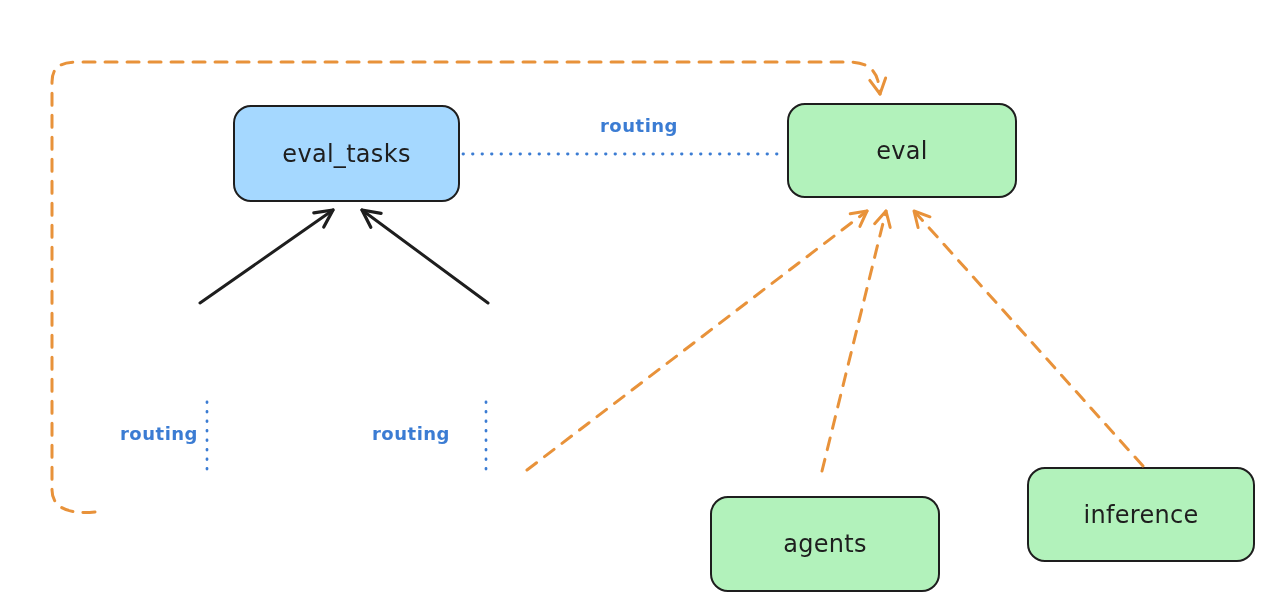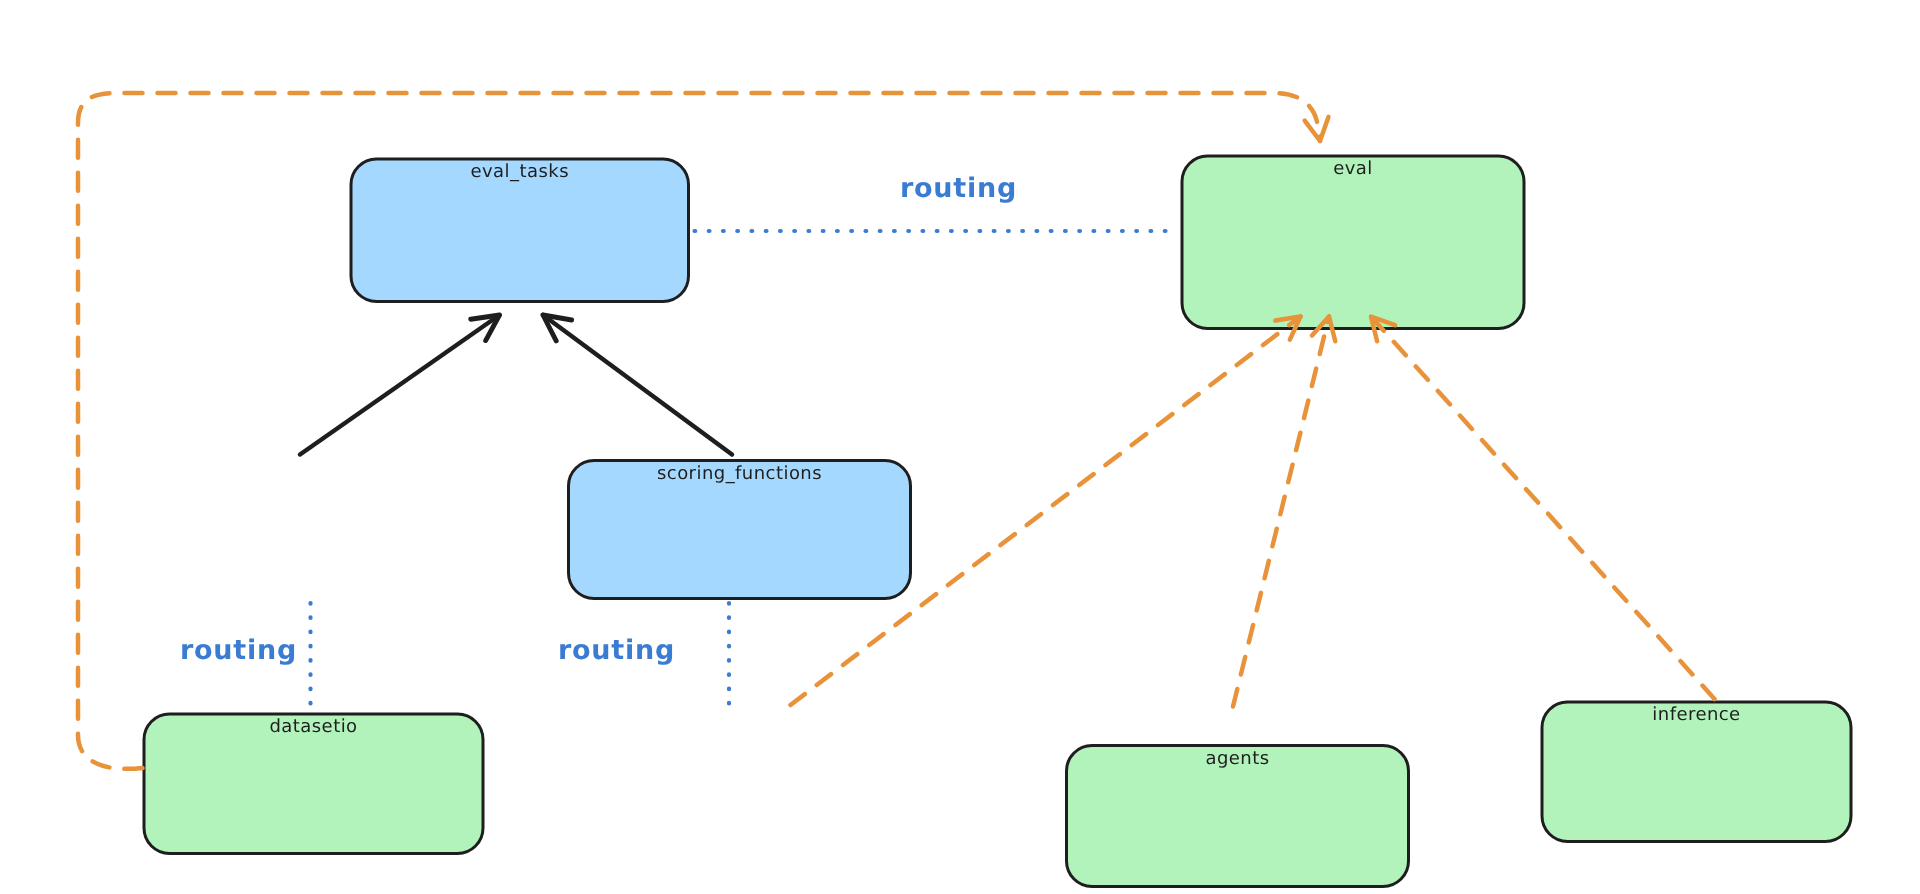--- a/index.html
+++ b/index.html
@@ -14,24 +14,24 @@
     height: 596px;
     background: #ffffff;
     overflow: hidden;
   }
   .node {
     position: absolute;
     box-sizing: border-box;
     border: 2.5px solid #1e1e1e;
     border-radius: 18px;
     display: flex;
-    align-items: flex-start;
+    align-items: center;
     justify-content: center;
     text-align: center;
-    font-size: 12px;
+    font-size: 24px;
     color: #1e1e1e;
     letter-spacing: 0.3px;
   }
   .node.blue  { background: #a5d8ff; }
   .node.green { background: #b2f2bb; }
   .node-label { pointer-events: none; }
   .edge-label {
     position: absolute;
     font-size: 18px;
     font-weight: 700;
@@ -81,38 +81,32 @@
       <path d="M822,471 L886,211" marker-end="url(#arrow-orange)"></path>
       <path d="M1143,466 L914,211" marker-end="url(#arrow-orange)"></path>
     </g>
   </svg>
 
   <div class="node blue" style="left:233px; top:105px; width:227px; height:97px;">
     <span class="node-label">eval_tasks</span>
   </div>
 
 
-  <div class="node blue" style="left:378px; top:306px; width:230px; height:94px;">
-    <span class="node-label">scoring_functions</span>
-  </div>
 
-  <div class="node green" style="left:787px; top:103px; width:230px; height:117px;">
+  <div class="node green" style="left:787px; top:103px; width:230px; height:95px;">
     <span class="node-label">eval</span>
   </div>
 
-  <div class="node green" style="left:95px; top:475px; width:228px; height:95px;">
-    <span class="node-label">datasetio</span>
-  </div>
 
 
   <div class="node green" style="left:710px; top:496px; width:230px; height:96px;">
     <span class="node-label">agents</span>
   </div>
 
-  <div class="node green" style="left:1027px; top:467px; width:208px; height:95px;">
+  <div class="node green" style="left:1027px; top:467px; width:228px; height:95px;">
     <span class="node-label">inference</span>
   </div>
 
   <div class="edge-label" style="left:558px; top:115px; width:120px;">routing</div>
 
   <div class="edge-label" style="left:98px; top:423px; width:100px;">routing</div>
 
   <div class="edge-label" style="left:350px; top:423px; width:100px;">routing</div>
 
 </div>

